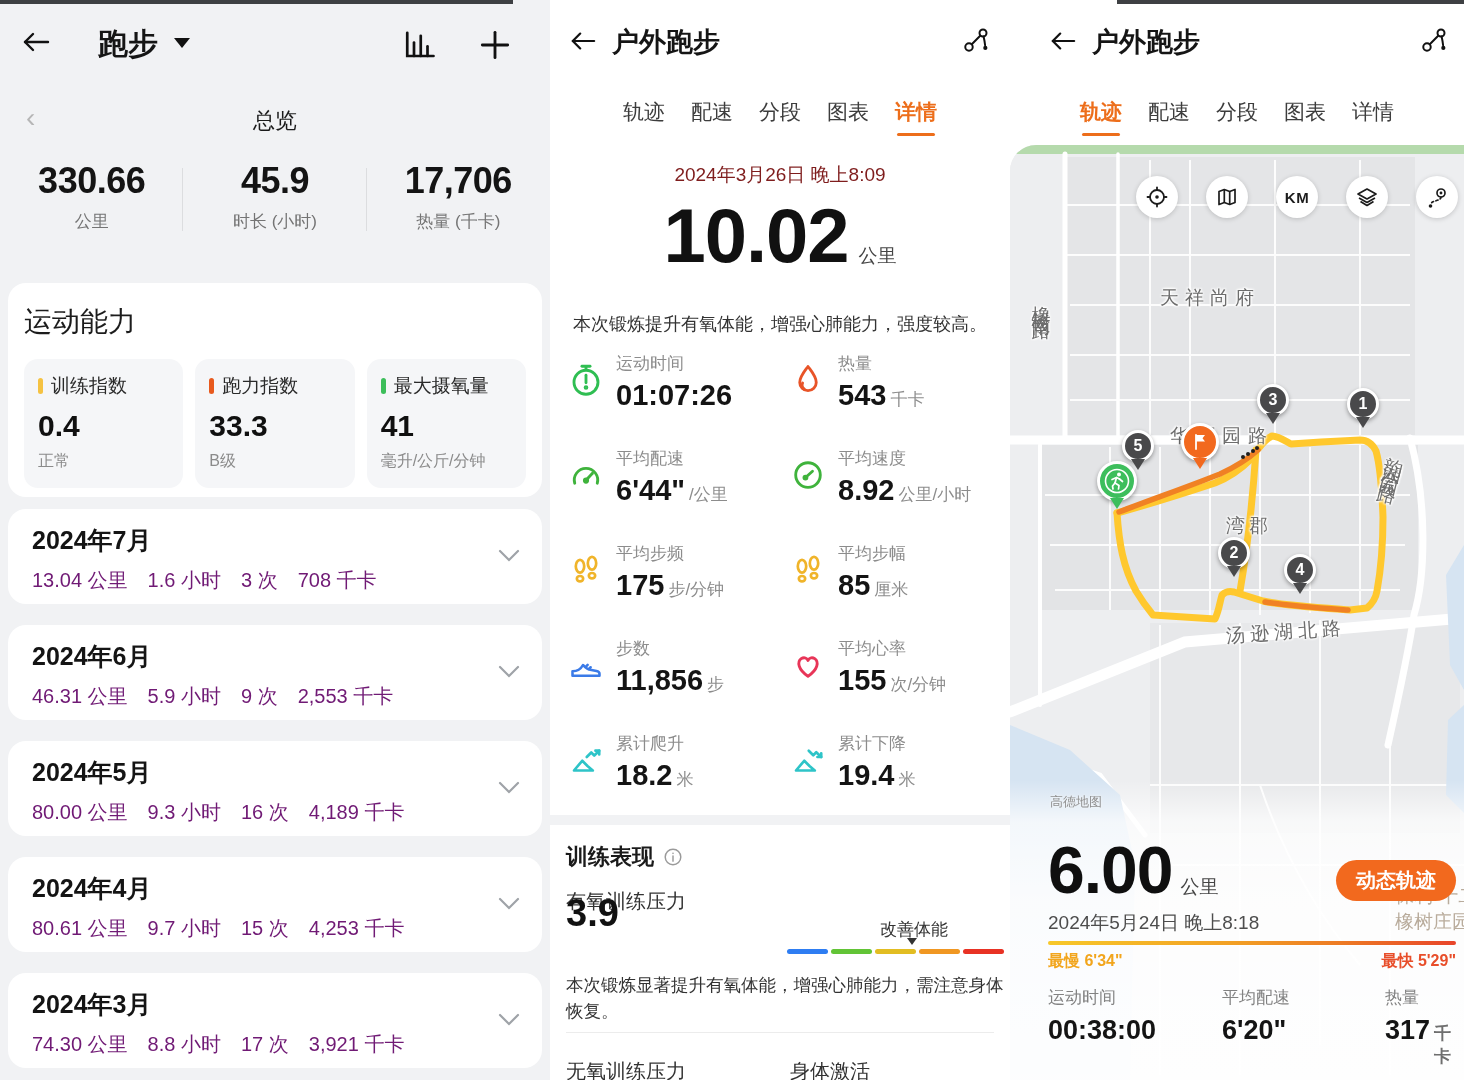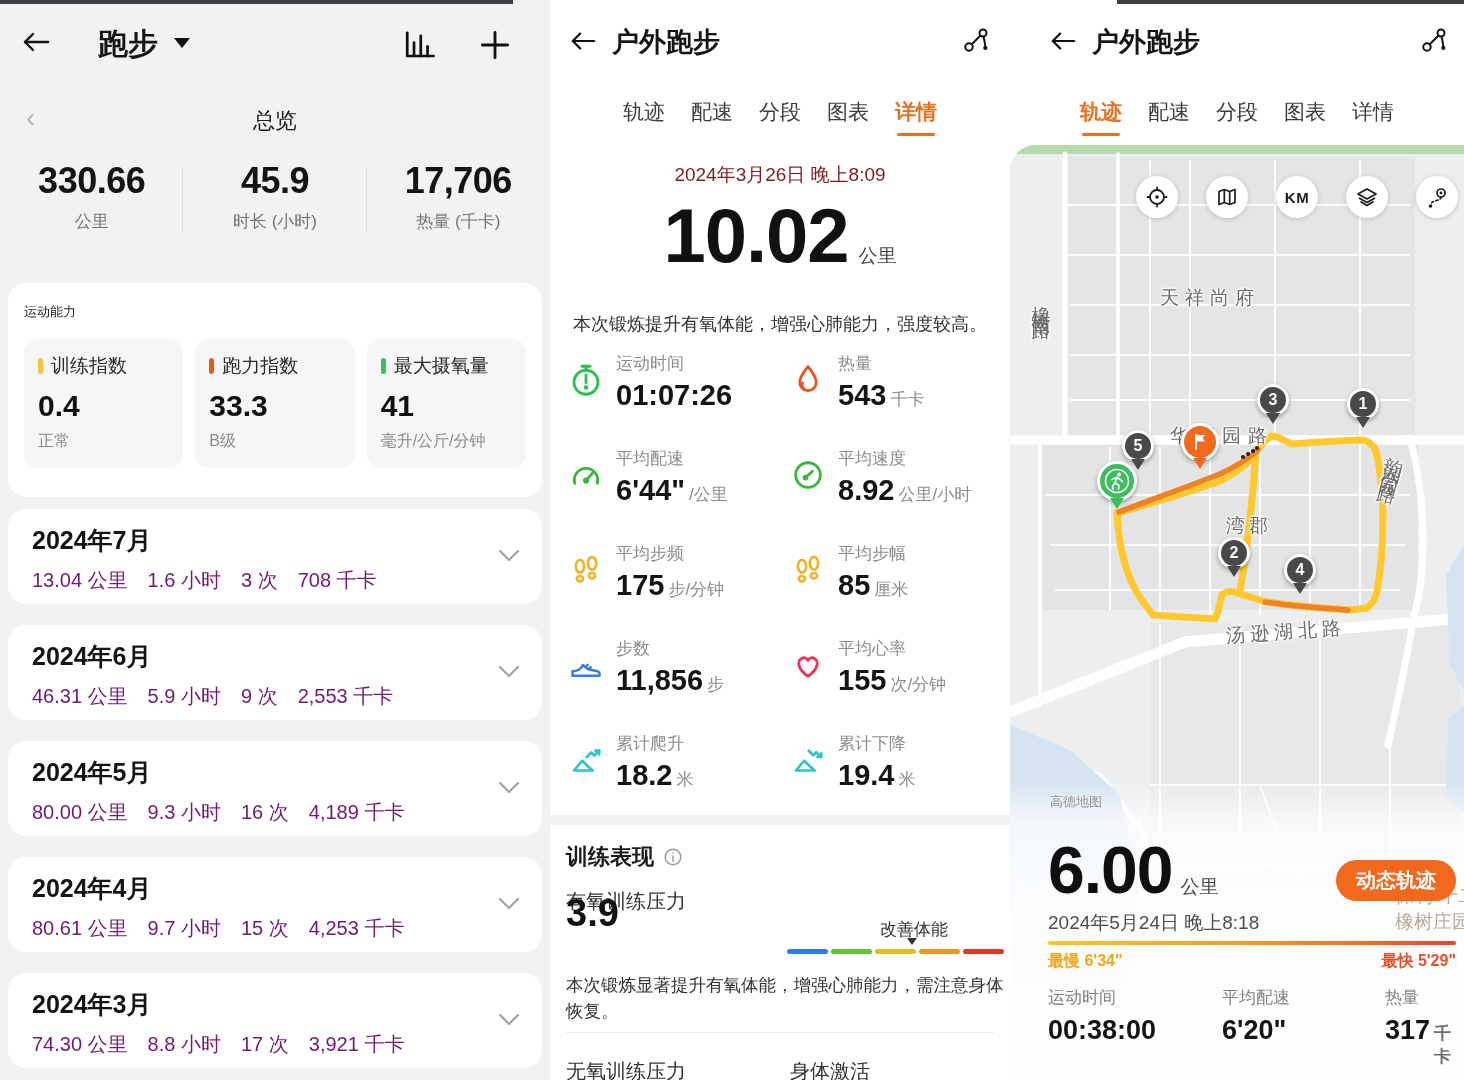--- a/index.html
+++ b/index.html
@@ -32,21 +32,21 @@
   .overview-title { font-size:22px; color:#1a1a1a; }
   .overview-back { position:absolute; left:26px; top:-2px; font-size:28px; color:#b6b6b6; line-height:1; }
   .summary { position:absolute; left:0; right:0; top:160px; display:flex; }
   .summary .col { flex:1; text-align:center; position:relative; }
   .summary .col:not(:last-child)::after { content:""; position:absolute; right:0; top:8px; bottom:2px; width:1px; background:#DCDDDF; }
   .summary .num { font-size:36px; font-weight:600; color:#141414; letter-spacing:-0.5px; }
   .summary .lab { margin-top:8px; font-size:17px; color:#747474; }
 
   .card { background:#fff; border-radius:18px; }
   #ability-card { position:absolute; left:8px; top:283px; width:534px; height:214px; padding:20px 16px; }
-  .ability-title { font-size:13px; color:#1c1c1c; }
+  .ability-title { font-size:28px; color:#1c1c1c; }
   .ability-row { display:flex; gap:12px; margin-top:18px; }
   .ability-item { flex:1; background:#F5F6F8; border-radius:14px; padding:14px 14px 16px; }
   .ability-label { display:flex; align-items:center; gap:8px; font-size:19px; color:#2a2a2a; }
   .pill { width:5px; height:16px; border-radius:3px; flex:0 0 auto; }
   .ability-value { margin-top:10px; font-size:30px; font-weight:700; color:#101010; }
   .ability-sub { margin-top:8px; font-size:16px; color:#8b8b8b; white-space:nowrap; }
 
   #months { position:absolute; left:8px; top:509px; width:534px; display:flex; flex-direction:column; gap:21px; }
   .month-card { position:relative; height:95px; padding:15px 24px 0; border-radius:18px; background:#fff; cursor:pointer; }
   .month-title { font-size:25px; font-weight:600; color:#141414; }

